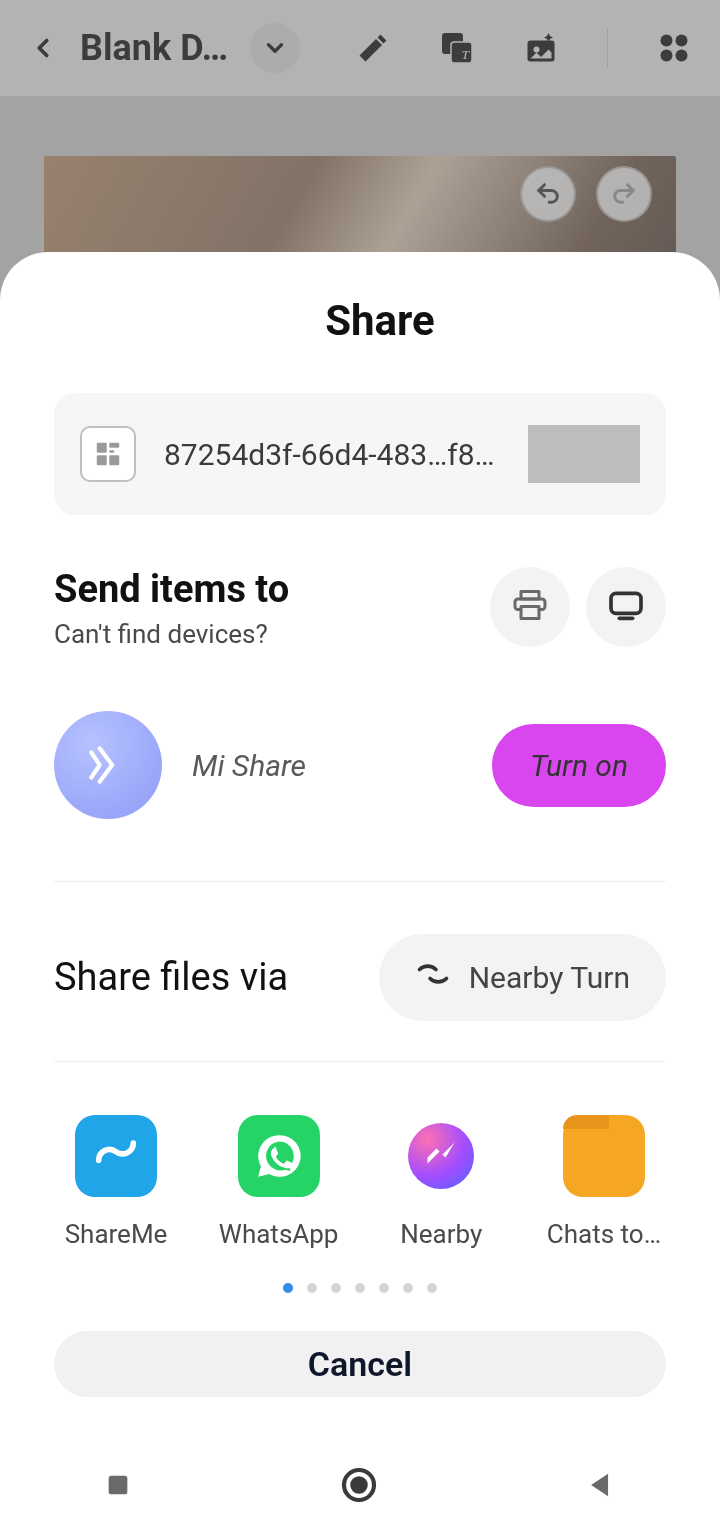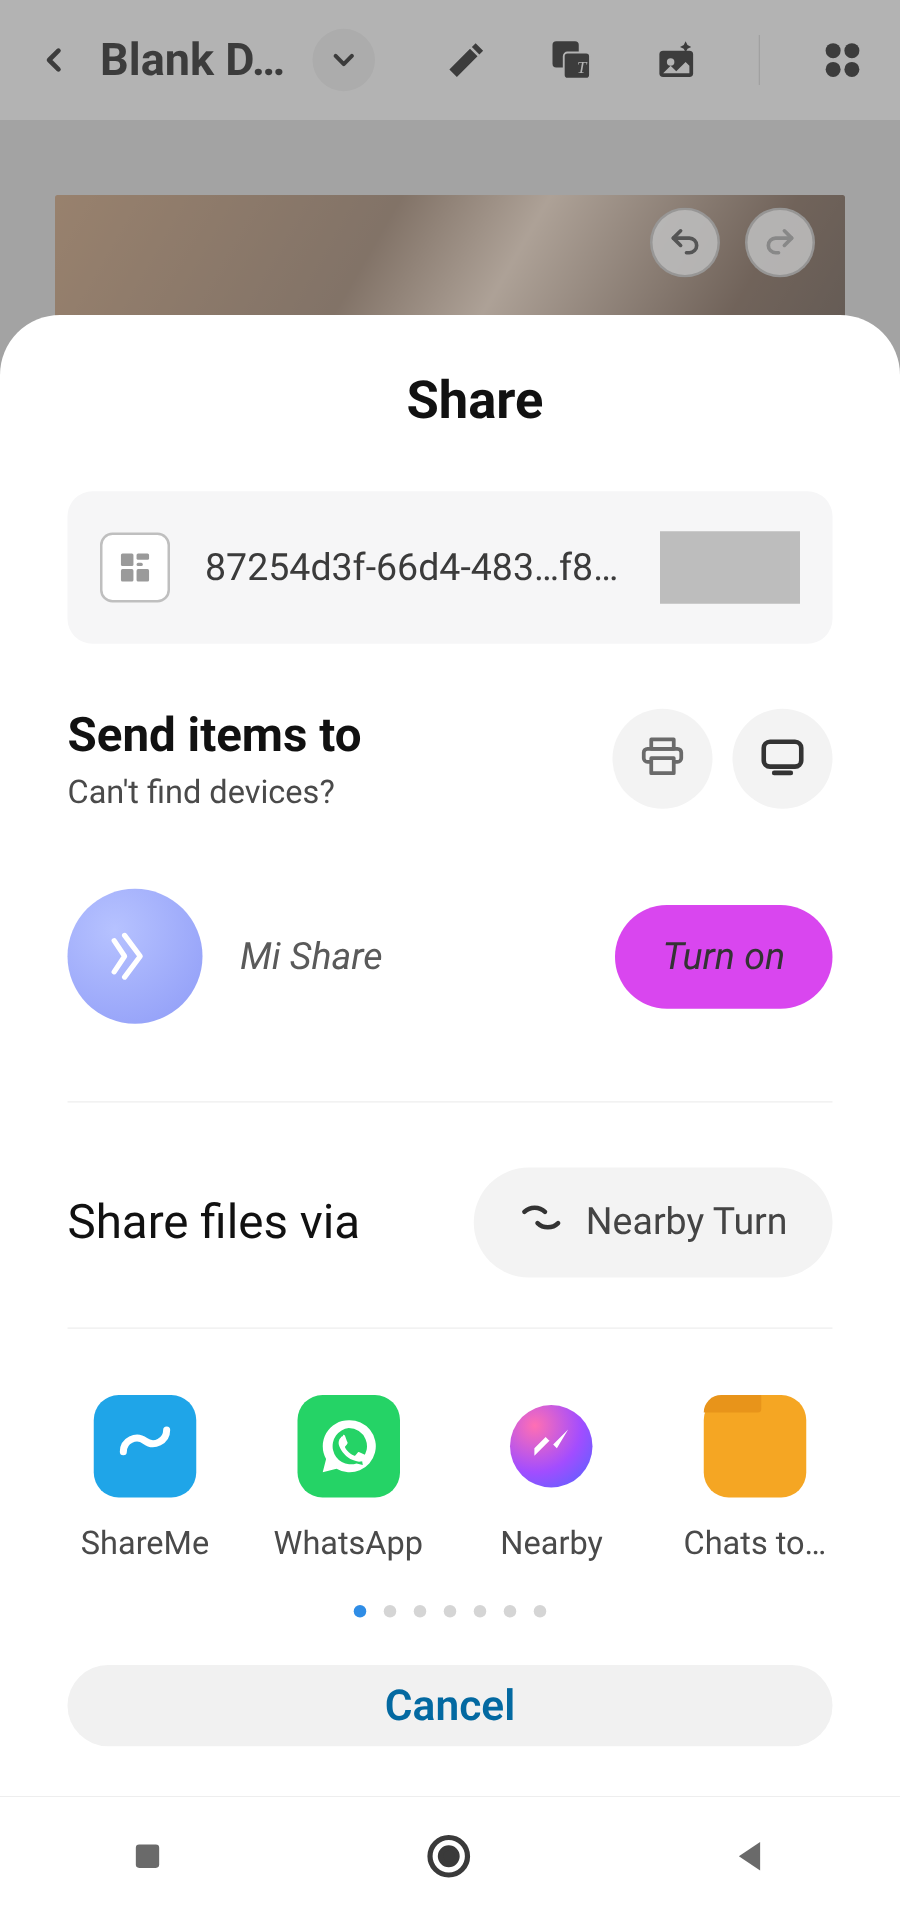--- a/index.html
+++ b/index.html
@@ -117,21 +117,21 @@
 .ic-chats { background: radial-gradient(circle at 30% 25%, #ff6fb3, #a24dff 55%, #4d66ff); }
 .ic-folder { background: #f5a623; position: relative; }
 .ic-folder::before { content:""; position:absolute; top:0; left:0; width:46px; height:14px; background:#e8941a; border-top-left-radius:20px; border-bottom-right-radius: 4px;}
 
 .dots { margin: 34px auto 0 auto; display: flex; gap: 14px; justify-content: center; }
 .dot { width: 10px; height: 10px; border-radius: 50%; background: #d5d5d5; }
 .dot.active { background: #2f8de6; }
 
 .cancel-btn {
   margin: 38px 54px 40px 54px; height: 92px; background: #f1f1f1; border-radius: 46px;
-  display: flex; align-items: center; justify-content: center; font-size: 34px; font-weight: 600; color: #0369a1;
+  display: flex; align-items: center; justify-content: center; font-size: 34px; font-weight: 600; color: #0f172a;
 }
 </style>
 </head>
 <body>
 
 <div class="bg-app">
   <div class="top-bar">
     <div class="title-area">
       <span class="icon-stub">
         <svg width="30" height="30" viewBox="0 0 24 24" fill="none" stroke="#000" stroke-width="3" stroke-linecap="round" stroke-linejoin="round">

